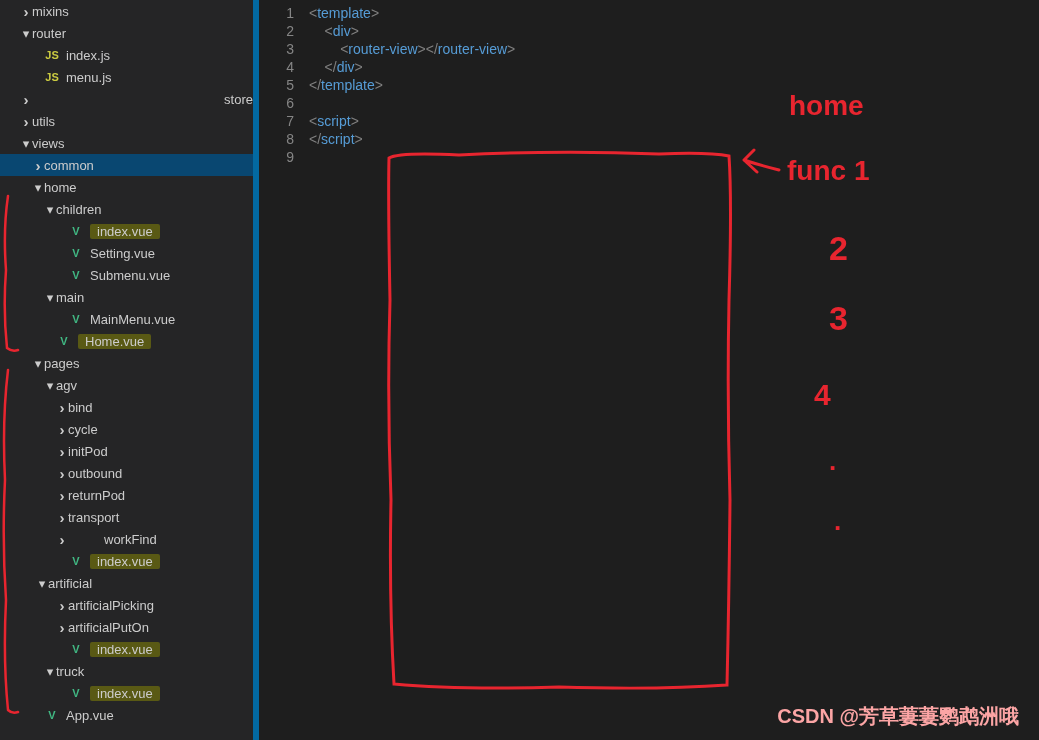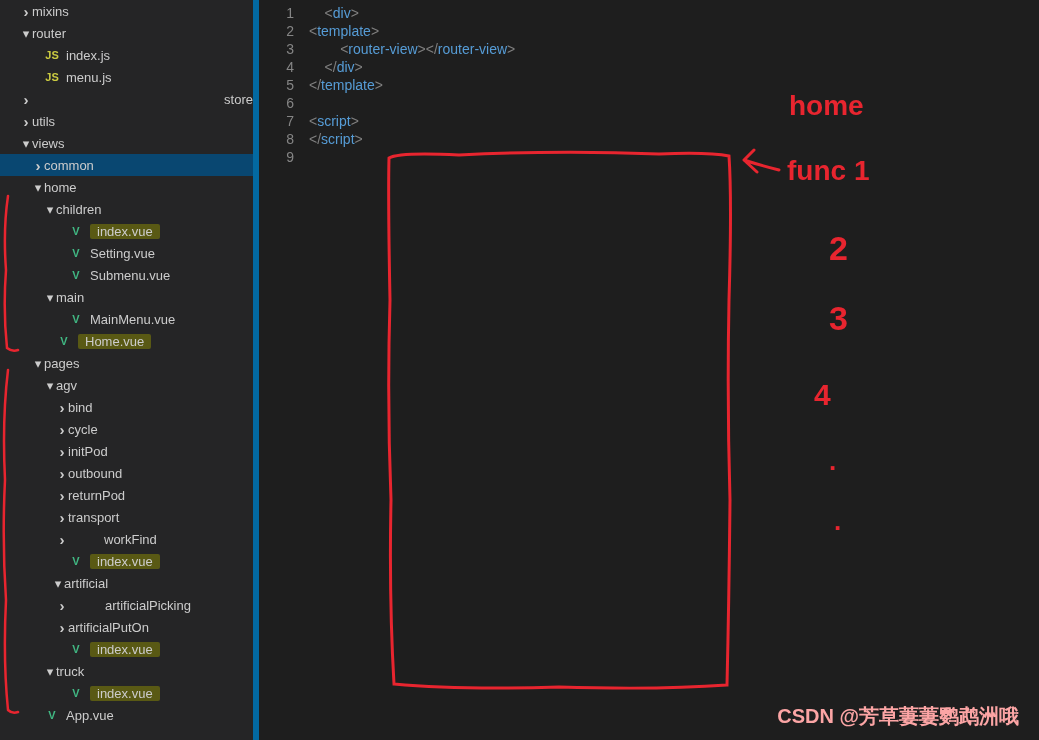--- a/index.html
+++ b/index.html
@@ -134,25 +134,25 @@
     </div>
     <div class="tree-item" style="padding-left: 56px; gap: 36px;">
       <span class="chevron right"></span>
       <span class="tree-label tl">workFind</span>
     </div>
     <div class="tree-item" style="padding-left: 56px;">
       <span class="chevron "></span>
       <span class="icon vue-icon">V</span>
       <span class="tree-label tl highlight">index.vue</span>
     </div>
-    <div class="tree-item" style="padding-left: 52px;">
+    <div class="tree-item" style="padding-left: 36px;">
       <span class="chevron down"></span>
       <span class="tree-label tl">artificial</span>
     </div>
-    <div class="tree-item" style="padding-left: 56px; gap: 37px;">
+    <div class="tree-item" style="padding-left: 56px;">
       <span class="chevron right"></span>
       <span class="tree-label tl">artificialPicking</span>
     </div>
     <div class="tree-item" style="padding-left: 56px;">
       <span class="chevron right"></span>
       <span class="tree-label tl">artificialPutOn</span>
     </div>
     <div class="tree-item" style="padding-left: 56px;">
       <span class="chevron "></span>
       <span class="icon vue-icon">V</span>
@@ -180,22 +180,22 @@
       <div>2</div>
       <div>3</div>
       <div>4</div>
       <div>5</div>
       <div>6</div>
       <div>7</div>
       <div>8</div>
       <div>9</div>
     </div>
   <div class="code" id="code">
+      <div class="code-line"><span class="tag-bracket">&lt;</span><span class="tag-name">template</span><span class="tag-bracket">&gt;</span></div>
       <div class="code-line">    <span class="tag-bracket">&lt;</span><span class="tag-name">div</span><span class="tag-bracket">&gt;</span></div>
-      <div class="code-line"><span class="tag-bracket">&lt;</span><span class="tag-name">template</span><span class="tag-bracket">&gt;</span></div>
       <div class="code-line">        <span class="tag-bracket">&lt;</span><span class="tag-name">router-view</span><span class="tag-bracket">&gt;&lt;/</span><span class="tag-name">router-view</span><span class="tag-bracket">&gt;</span></div>
       <div class="code-line">    <span class="tag-bracket">&lt;/</span><span class="tag-name">div</span><span class="tag-bracket">&gt;</span></div>
       <div class="code-line"><span class="tag-bracket">&lt;/</span><span class="tag-name">template</span><span class="tag-bracket">&gt;</span></div>
       <div class="code-line">&nbsp;</div>
       <div class="code-line"><span class="tag-bracket">&lt;</span><span class="tag-name">script</span><span class="tag-bracket">&gt;</span></div>
       <div class="code-line"><span class="tag-bracket">&lt;/</span><span class="tag-name">script</span><span class="tag-bracket">&gt;</span></div>
       <div class="code-line">&nbsp;</div>
     </div>
   <svg class="annotations" viewBox="0 0 780 740">
     <g stroke="#e8252f" stroke-width="3" fill="none" stroke-linecap="round">

